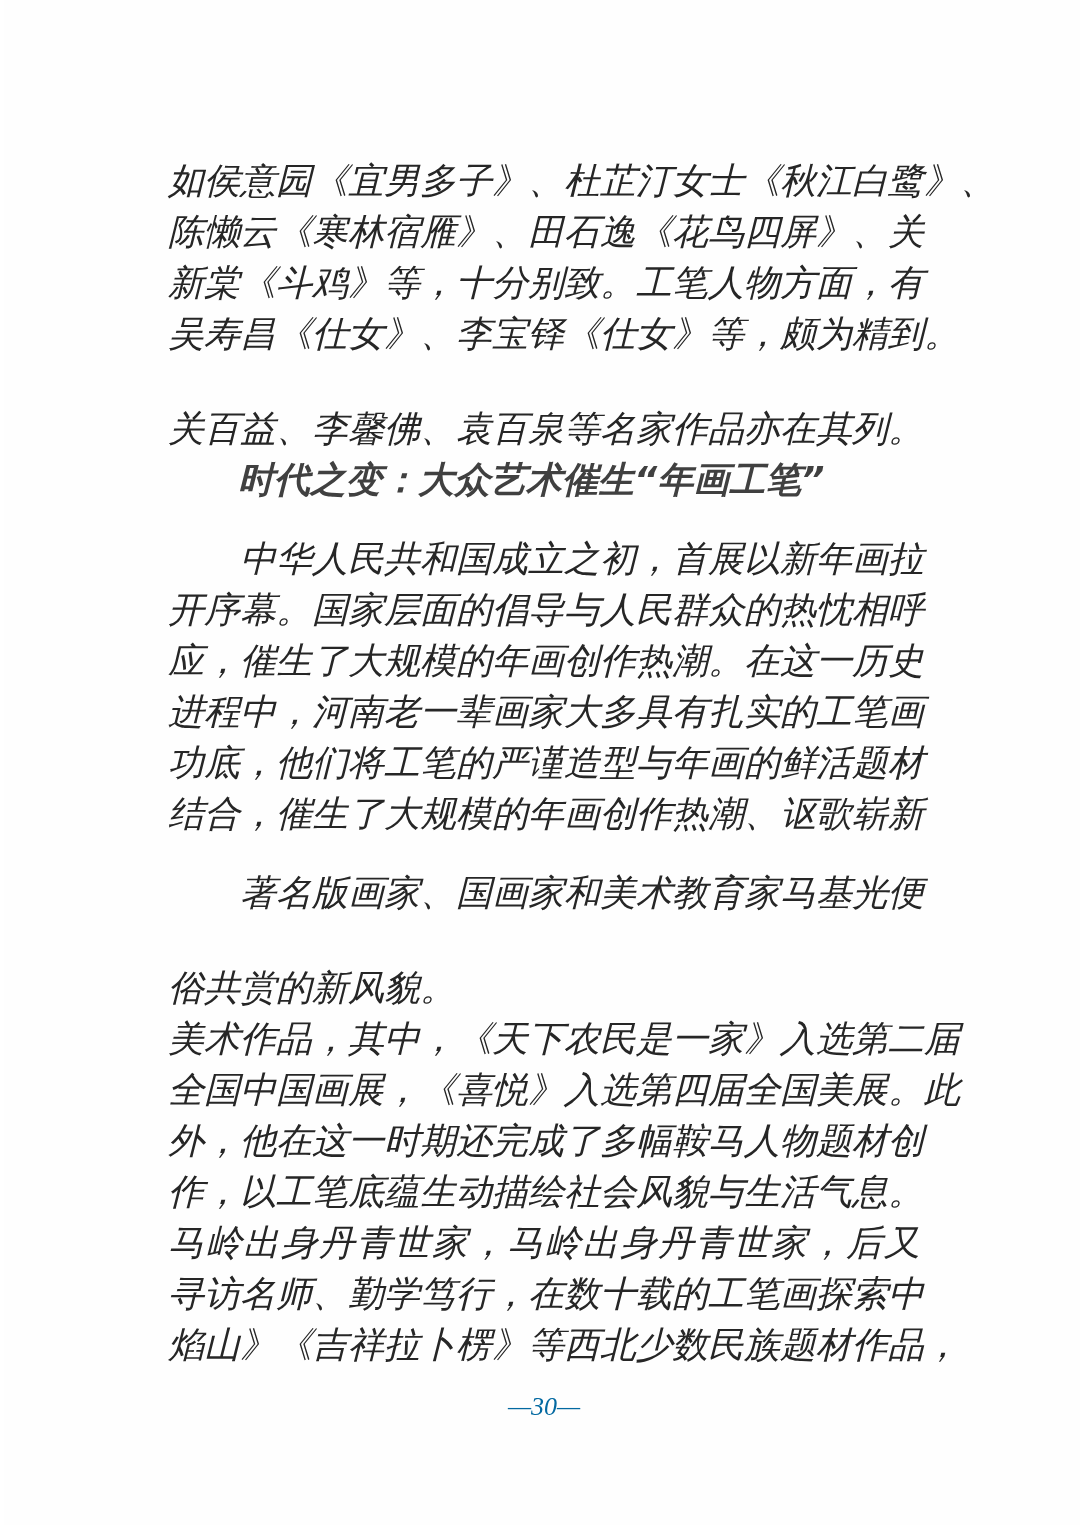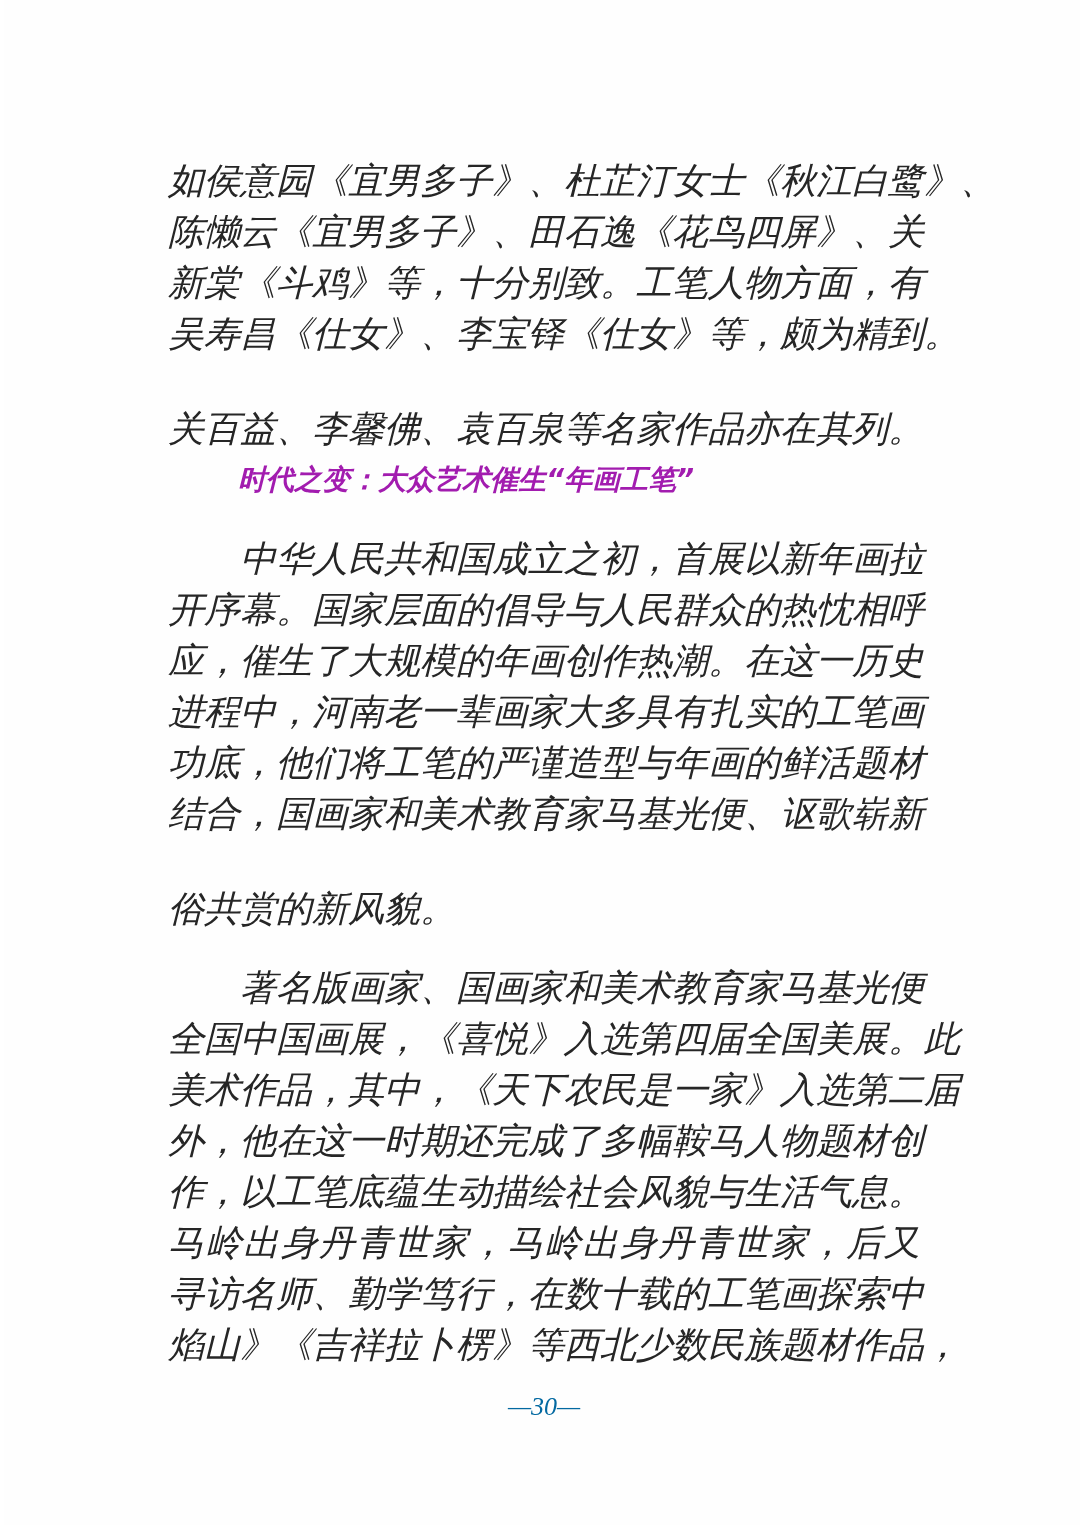--- a/index.html
+++ b/index.html
@@ -10,49 +10,49 @@
     height: 51px; line-height: 51px;
     font-family: "DejaVu Serif", "Liberation Serif", serif;
     font-size: 36px; color: #262626;
     white-space: nowrap;
     text-align: justify; text-align-last: justify;
   }
   .line.last { text-align-last: left; margin-top: 44px; }
   .line.indent { padding-left: 72px; margin-top: 28px; }
   .line.heading {
     font-family: "DejaVu Sans", "Liberation Sans", sans-serif;
-    font-weight: bold; font-size: 28px; color: #a21caf;
+    font-weight: bold; font-size: 36px; color: #404040;
     text-align-last: left; padding-left: 70px;
   }
   .page-number {
     position: absolute; left: 0; width: 1080px; top: 1392px; text-align: center;
     font-family: "Liberation Serif", "DejaVu Serif", serif; font-size: 26px; color: #0369a1;
   }
 </style>
 </head>
 <body>
 
 <div class="page">
   <div class="text-block" id="text-block">
       <div class="line">如侯意园《宜男多子》、杜芷汀女士《秋江白鹭》、</div>
-      <div class="line">陈懒云《宜男多子》、田石逸《花鸟四屏》、关</div>
+      <div class="line">陈懒云《寒林宿雁》、田石逸《花鸟四屏》、关</div>
       <div class="line">新棠《斗鸡》等，十分别致。工笔人物方面，有</div>
       <div class="line">吴寿昌《仕女》、李宝铎《仕女》等，颇为精到。</div>
       <div class="line last">关百益、李馨佛、袁百泉等名家作品亦在其列。</div>
       <div class="line heading">时代之变：大众艺术催生“年画工笔”</div>
       <div class="line indent">中华人民共和国成立之初，首展以新年画拉</div>
       <div class="line">开序幕。国家层面的倡导与人民群众的热忱相呼</div>
       <div class="line">应，催生了大规模的年画创作热潮。在这一历史</div>
       <div class="line">进程中，河南老一辈画家大多具有扎实的工笔画</div>
       <div class="line">功底，他们将工笔的严谨造型与年画的鲜活题材</div>
-      <div class="line">结合，国画家和美术教育家马基光便、讴歌崭新</div>
+      <div class="line">结合，催生了大规模的年画创作热潮、讴歌崭新</div>
+      <div class="line indent">著名版画家、国画家和美术教育家马基光便</div>
       <div class="line last">俗共赏的新风貌。</div>
-      <div class="line indent">著名版画家、国画家和美术教育家马基光便</div>
+      <div class="line">美术作品，其中，《天下农民是一家》入选第二届</div>
       <div class="line">全国中国画展，《喜悦》入选第四届全国美展。此</div>
-      <div class="line">美术作品，其中，《天下农民是一家》入选第二届</div>
       <div class="line">外，他在这一时期还完成了多幅鞍马人物题材创</div>
       <div class="line">作，以工笔底蕴生动描绘社会风貌与生活气息。</div>
       <div class="line">马岭出身丹青世家，马岭出身丹青世家，后又</div>
       <div class="line">寻访名师、勤学笃行，在数十载的工笔画探索中</div>
       <div class="line">焰山》《吉祥拉卜楞》等西北少数民族题材作品，</div>
     </div>
   <div class="page-number">—30—</div>
 </div>
 
 </body></html>

